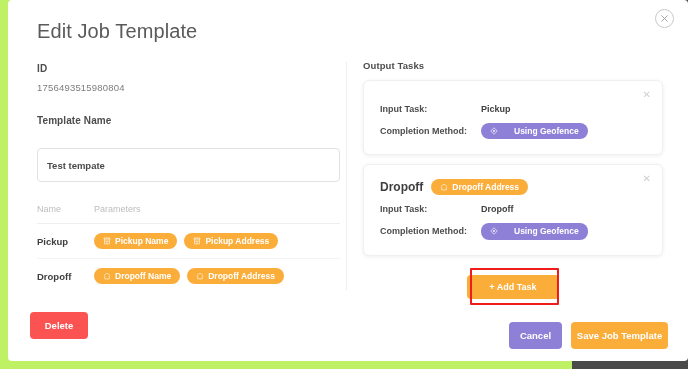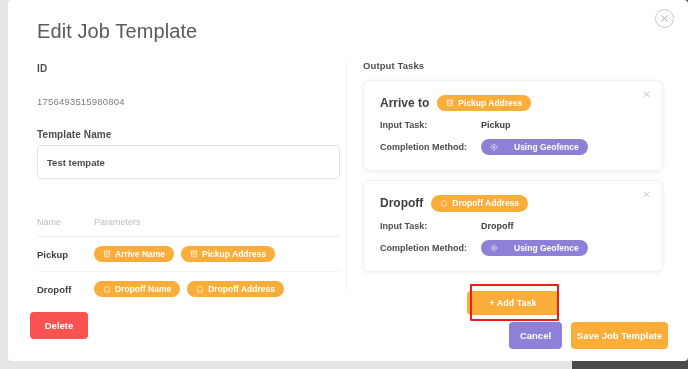--- a/index.html
+++ b/index.html
@@ -9,21 +9,21 @@
     height: 369px;
     overflow: hidden;
     background: #4a4a4a;
     font-family: "Liberation Sans", sans-serif;
   }
 
   #page {
     position: relative;
     width: 572px;
     height: 369px;
-    background: #e5e5e5;
+    background: #bef264;
   }
 
   
   .modal {
     position: absolute;
     left: 8px;
     top: 0;
     width: 680px;
     height: 361px;
     background: #ffffff;
@@ -69,28 +69,28 @@
   .field-label {
     font-size: 10px;
     font-weight: bold;
     color: #4d4d4d;
     letter-spacing: 0.1px;
   }
 
   .field-value {
     font-size: 9.5px;
     color: #7d7d7d;
+    margin-top: 8px;
+    letter-spacing: 0.2px;
+  }
+
+  .block-gap { height: 22px; }
+
+  .text-input {
     margin-top: 22px;
-    letter-spacing: 0.2px;
-  }
-
-  .block-gap { height: 22px; }
-
-  .text-input {
-    margin-top: 5px;
     width: 303px;
     height: 24px;
     border: 1px solid #e2e2e2;
     border-radius: 4px;
     padding: 16px 9px;
     font-size: 9.5px;
     font-weight: bold;
     color: #4a4a4a;
     font-family: "Liberation Sans", sans-serif;
     background: #ffffff;
@@ -99,21 +99,20 @@
 
   .section-label {
     font-size: 9.5px;
     font-weight: bold;
     color: #4d4d4d;
     letter-spacing: 0.1px;
   }
 
   
   .tasks-table {
-    margin-top: 16px;
     width: 303px;
     border-collapse: collapse;
   }
   .tasks-table th {
     text-align: left;
     font-size: 9px;
     font-weight: 400;
     color: #bdbdbd;
     padding: 0 0 9px 0;
     border-bottom: 1px solid #eeeeee;
@@ -331,21 +330,21 @@
               <div class="pill-wrap">
                 <span class="pill">
                   <span>
                     <svg width="8" height="8" viewBox="0 0 16 16" aria-hidden="true">
                       <path d="M2 2h12v2.2H2z" fill="none" stroke="#ffffff" stroke-width="1.2"></path>
                       <path d="M3 4.2v9.6h10V4.2" fill="none" stroke="#ffffff" stroke-width="1.2"></path>
                       <path d="M3 8.2h10" stroke="#ffffff" stroke-width="1.2"></path>
                       <path d="M8 8.2v5.6" stroke="#ffffff" stroke-width="1.2"></path>
                     </svg>
                   </span>
-                  <span>Arrive Name</span>
+                  <span>Pickup Name</span>
                 </span>
                 <span class="pill">
                   <span>
                     <svg width="8" height="8" viewBox="0 0 16 16" aria-hidden="true">
                       <path d="M2 2h12v2.2H2z" fill="none" stroke="#ffffff" stroke-width="1.2"></path>
                       <path d="M3 4.2v9.6h10V4.2" fill="none" stroke="#ffffff" stroke-width="1.2"></path>
                       <path d="M3 8.2h10" stroke="#ffffff" stroke-width="1.2"></path>
                       <path d="M8 8.2v5.6" stroke="#ffffff" stroke-width="1.2"></path>
                     </svg>
                   </span>
@@ -383,34 +382,20 @@
       </table>
     </div>
 
     <div class="v-divider"></div>
 
     <div class="right-col">
       <div class="section-label">Output Tasks</div>
 
       <div class="out-card">
         <span class="card-close">✕</span>
-        <div class="card-head">
-          <span class="card-head-title">Arrive to</span>
-          <span class="pill">
-            <span>
-              <svg width="8" height="8" viewBox="0 0 16 16" aria-hidden="true">
-                <path d="M2 2h12v2.2H2z" fill="none" stroke="#ffffff" stroke-width="1.2"></path>
-                <path d="M3 4.2v9.6h10V4.2" fill="none" stroke="#ffffff" stroke-width="1.2"></path>
-                <path d="M3 8.2h10" stroke="#ffffff" stroke-width="1.2"></path>
-                <path d="M8 8.2v5.6" stroke="#ffffff" stroke-width="1.2"></path>
-              </svg>
-            </span>
-            <span>Pickup Address</span>
-          </span>
-        </div>
         <div class="kv-row">
           <span class="kv-key">Input Task:</span>
           <span class="kv-val">Pickup</span>
         </div>
         <div class="kv-row">
           <span class="kv-key">Completion Method:</span>
           <span class="pill-purple">
             <span>
               <svg width="8" height="8" viewBox="0 0 16 16" aria-hidden="true">
                 <path d="M8 1.5L14.5 8 8 14.5 1.5 8z" fill="none" stroke="#ffffff" stroke-width="1.3" stroke-linejoin="round"></path>

